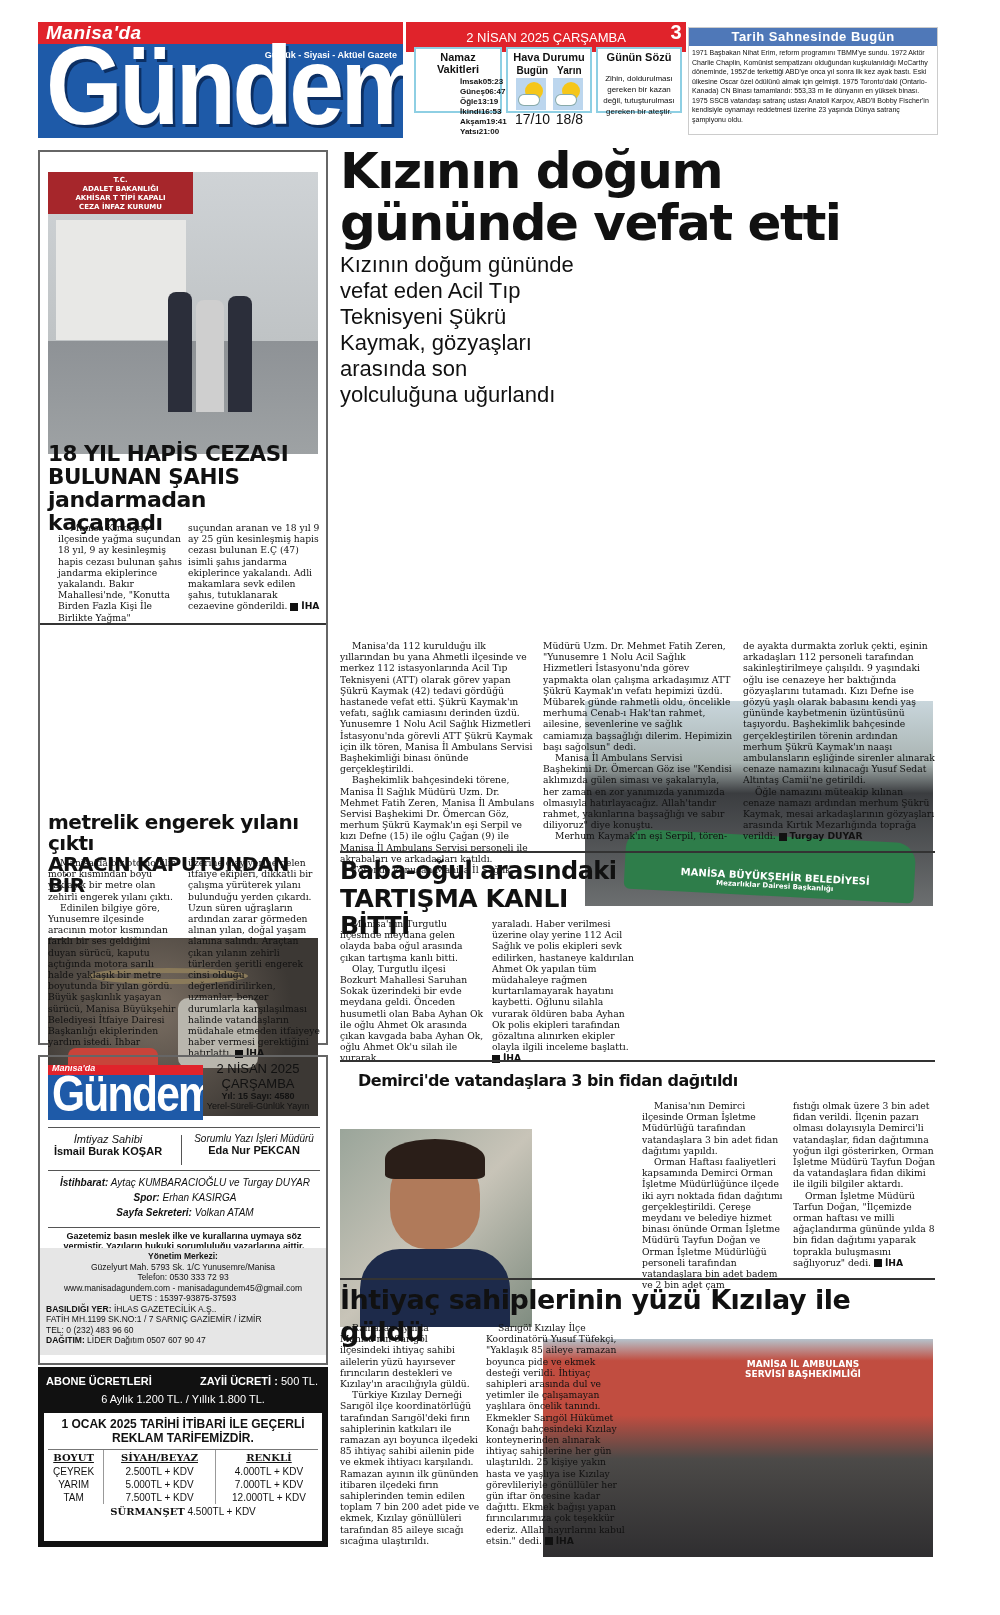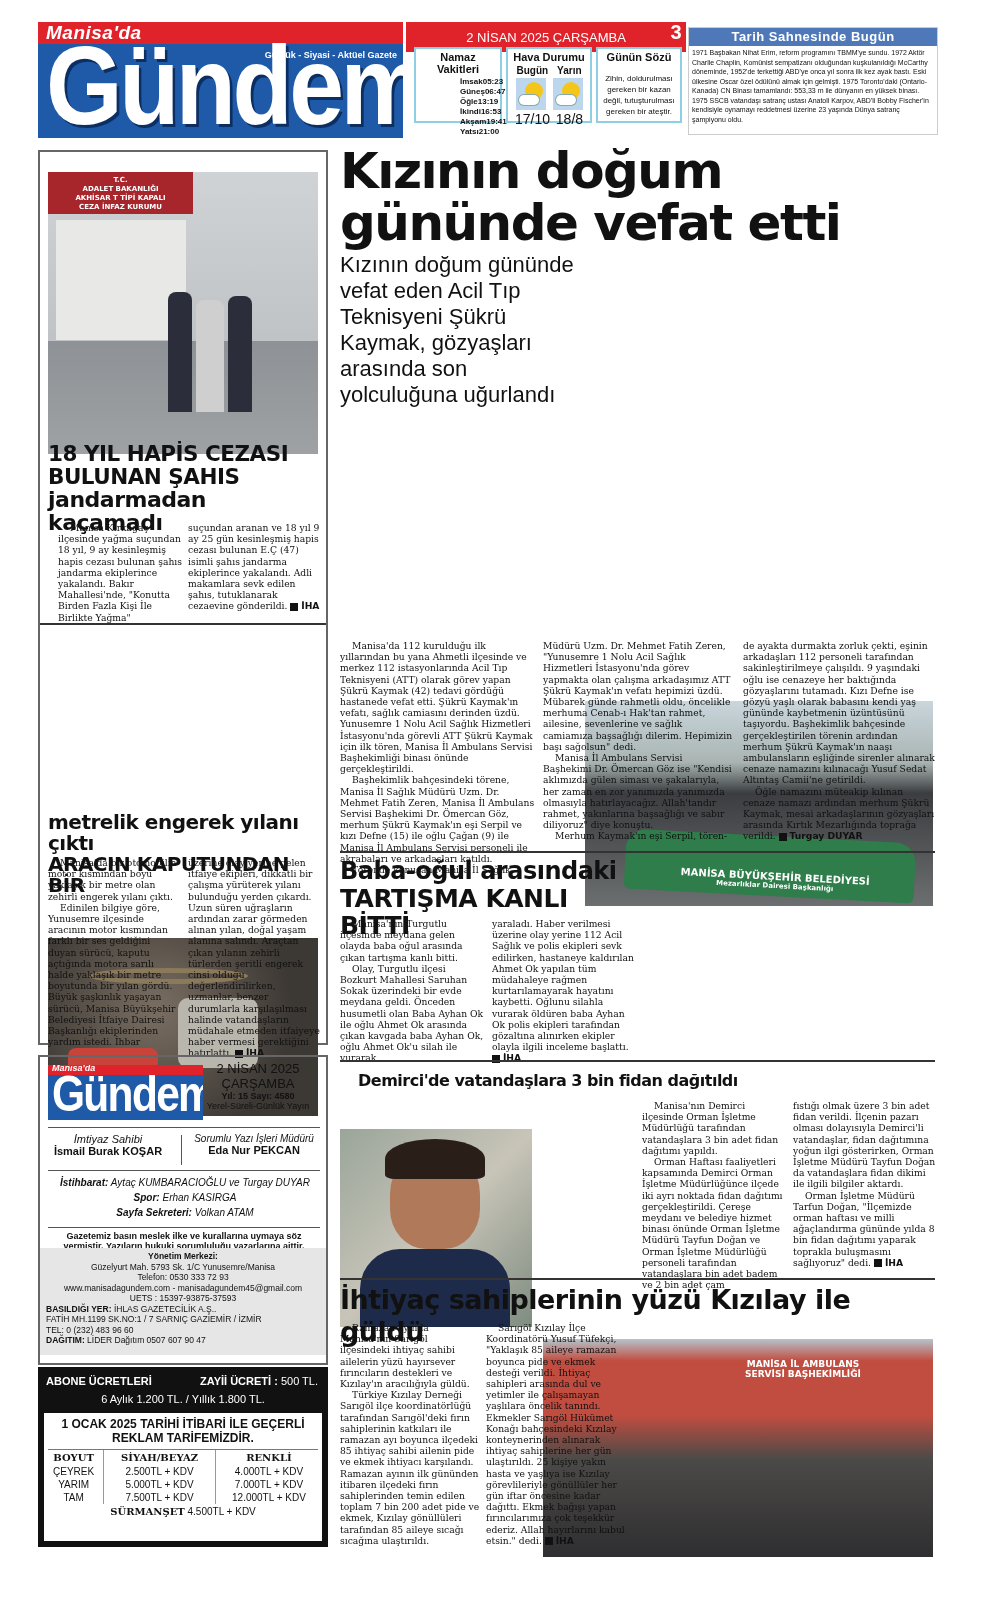--- a/index.html
+++ b/index.html
@@ -8,21 +8,21 @@
 
   
   .logo { left: 38px; top: 22px; width: 365px; height: 116px; background: #1e5aa8; overflow: hidden; }
   .logo .redbar { position: absolute; left: 0; top: 0; width: 100%; height: 22px; background: #e0232b; }
   .logo .manisa { position: absolute; left: 8px; top: 0; font: italic bold 19px "Liberation Sans", sans-serif; color: #fff; letter-spacing: 0.5px; }
   .logo .gundem { position: absolute; left: 8px; top: 8px; font: bold 112px/112px "Liberation Sans", sans-serif; color: #fff; letter-spacing: -4px; transform: scaleX(0.88); transform-origin: left top; text-shadow: 3px 3px 0 #0c2f63; }
   .logo .tagline { position: absolute; right: 6px; top: 28px; font: bold 9px "Liberation Sans", sans-serif; color: #fff; }
 
   .topband { left: 406px; top: 22px; width: 280px; height: 30px; background: #e0232b; color: #fff; font: 13px "Liberation Sans", sans-serif; display:flex; align-items:center; justify-content:center; }
   .pagenum { left: 666px; top: 22px; width: 20px; height: 20px; color: #fff; font: bold 20px/20px "Liberation Sans", sans-serif; text-align: center; }
-  .infobox { top: 47px; height: 76px; border: 2px solid #8ecfe3; background: #fff; padding: 2px 4px; font-family: "Liberation Sans", sans-serif; }
+  .infobox { top: 47px; height: 66px; border: 2px solid #8ecfe3; background: #fff; padding: 2px 4px; font-family: "Liberation Sans", sans-serif; }
   .infobox h4 { font: bold 11px "Liberation Sans", sans-serif; text-align: center; margin-bottom: 2px; }
   .prayer-row { display: flex; justify-content: space-between; font: bold 8px/10px "Liberation Sans", sans-serif; padding-left: 40px; }
   .weather-days { display:flex; justify-content: space-around; font: bold 10px "Liberation Sans", sans-serif; }
   .weather-icons { display:flex; justify-content: space-around; margin-top: 2px; }
   .wicon { width: 30px; height: 32px; background: #bcd6ee; position: relative; }
   .wicon .sun { position:absolute; right:3px; top:4px; width:18px; height:18px; border-radius:50%; background:#f5c61a; }
   .wicon .cloud { position:absolute; left:3px; bottom:5px; width:20px; height:10px; border-radius:6px; background:#fff; box-shadow: 0 0 0 1px #8aa; }
   .temps { display:flex; justify-content: space-around; font: 14px "Liberation Sans", sans-serif; margin-top: 1px; }
   .quote { font: 8px/11px "Liberation Sans", sans-serif; text-align: center; margin-top: 10px; }
   .history { left: 688px; top: 27px; width: 250px; height: 108px; border: 1px solid #ccc; }
@@ -43,21 +43,21 @@
   
   .imprint { left: 38px; top: 1055px; width: 290px; height: 310px; border: 2px solid #666; font-family: "Liberation Sans", sans-serif; }
   .mini-logo { position: absolute; left: 8px; top: 8px; width: 155px; height: 55px; background: #1e5aa8; overflow: hidden; }
   .mini-logo .redbar { position:absolute; left:0; top:0; width:100%; height:10px; background:#e0232b; }
   .mini-logo .m { position:absolute; left:4px; top:-2px; font: italic bold 9px "Liberation Sans", sans-serif; color:#fff; }
   .mini-logo .g { position:absolute; left:4px; top:4px; font: bold 50px/50px "Liberation Sans", sans-serif; color:#fff; letter-spacing:-2px; transform: scaleX(0.85); transform-origin:left top; }
   .addr { left: 40px; top: 1248px; width: 286px; height: 107px; background: #e6e6e6; }
   .rates { left: 38px; top: 1367px; width: 290px; height: 180px; background: #111; color: #fff; font-family: "Liberation Sans", sans-serif; }
   .rates .inner { position:absolute; left: 6px; top: 46px; width: 278px; height: 128px; background: #fff; color: #111; }
   .rates table { width: 100%; border-collapse: collapse; font: 10px "Liberation Sans", sans-serif; }
-  .rates th { font: bold 10px "DejaVu Serif", serif; padding: 2px 0; }
+  .rates th { font: bold 10px "DejaVu Serif", serif; padding: 2px 0; text-decoration: underline; }
   .rates td { text-align: center; padding: 1px 0; }
   .rates td+td, .rates th+th { border-left: 1px solid #999; }
 </style>
 </head>
 <body>
 
 <div class="abs logo">
   <div class="redbar"></div>
   <div class="manisa">Manisa'da</div>
   <div class="gundem">Gündem</div>

